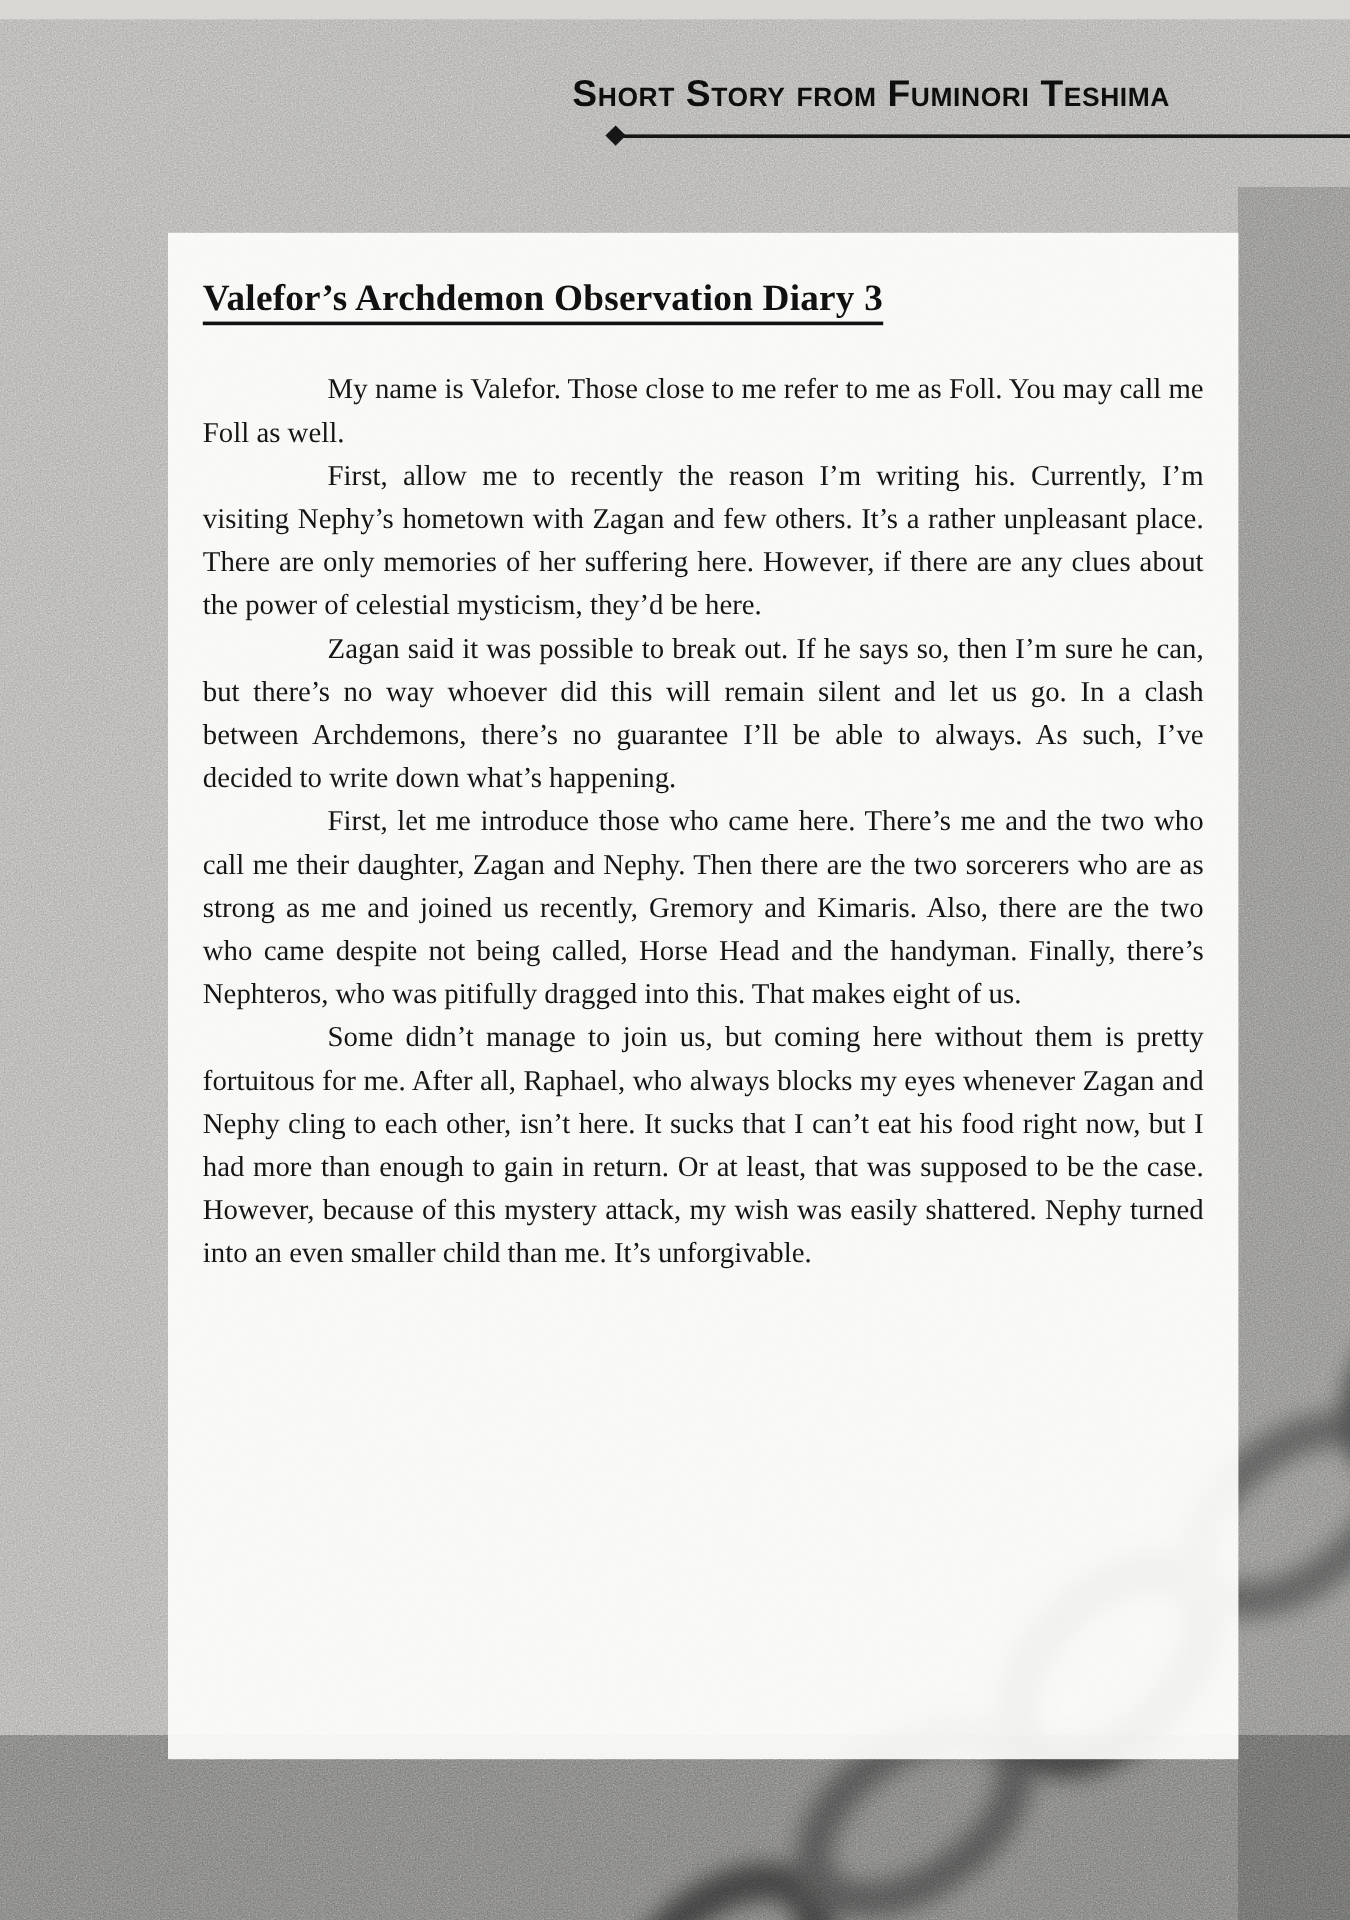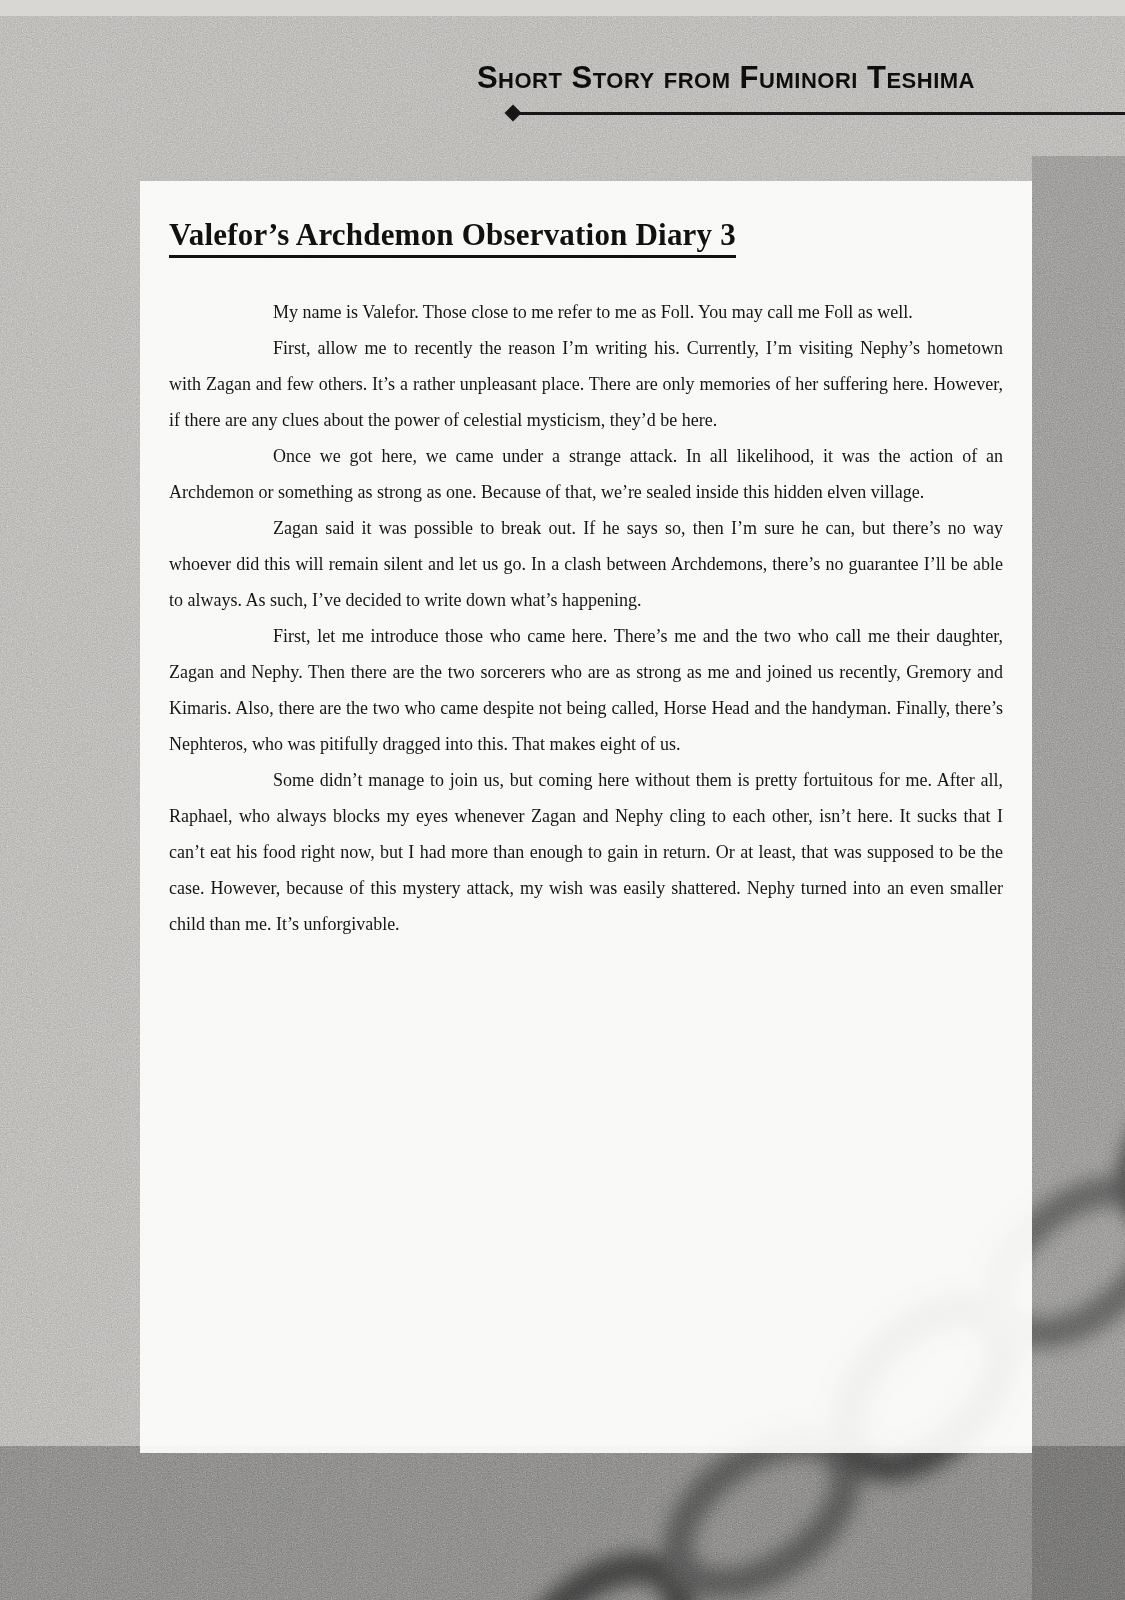--- a/index.html
+++ b/index.html
@@ -46,42 +46,42 @@
     top: -5px;
     width: 12px;
     height: 12px;
     background: #161616;
     transform: rotate(45deg);
   }
   
   .content-block {
     position: absolute;
     left: 140px;
-    top: 165px;
+    top: 178px;
     width: 892px;
     height: 1272px;
     z-index: 3;
     background: rgba(252, 252, 251, 0.93);
     box-sizing: border-box;
     padding: 36px 29px 20px 29px;
     overflow: hidden;
   }
   .article-title {
     display: inline-block;
     font-size: 31px;
     font-weight: 700;
     color: #111;
     border-bottom: 3px solid #111;
     padding-bottom: 2px;
     margin: 0 0 36px 0;
     letter-spacing: 0.2px;
   }
   .article-body p {
     margin: 0;
-    font-size: 18px;
+    font-size: 24px;
     line-height: 36px;
     text-align: justify;
     text-indent: 104px;
     color: #161616;
   }
 </style>
 </head>
 <body>
 
 <div class="page">
@@ -116,20 +116,19 @@
   <div class="header-title">Short Story from Fuminori Teshima</div>
   <div class="header-rule">
     <span class="diamond-icon"></span>
   </div>
 
   <div class="content-block">
     <h1 class="article-title">Valefor’s Archdemon Observation Diary 3</h1>
     <div class="article-body">
       <p>My name is Valefor. Those close to me refer to me as Foll. You may call me Foll as well.</p>
       <p>First, allow me to recently the reason I’m writing his. Currently, I’m visiting Nephy’s hometown with Zagan and few others. It’s a rather unpleasant place. There are only memories of her suffering here. However, if there are any clues about the power of celestial mysticism, they’d be here.</p>
-      <p>Once we got here, we came under a strange attack. In all likelihood, it was the action of an Archdemon or something as strong as one. Because of that, we’re sealed inside this hidden elven village.</p>
       <p>Zagan said it was possible to break out. If he says so, then I’m sure he can, but there’s no way whoever did this will remain silent and let us go. In a clash between Archdemons, there’s no guarantee I’ll be able to always. As such, I’ve decided to write down what’s happening.</p>
       <p>First, let me introduce those who came here. There’s me and the two who call me their daughter, Zagan and Nephy. Then there are the two sorcerers who are as strong as me and joined us recently, Gremory and Kimaris. Also, there are the two who came despite not being called, Horse Head and the handyman. Finally, there’s Nephteros, who was pitifully dragged into this. That makes eight of us.</p>
       <p>Some didn’t manage to join us, but coming here without them is pretty fortuitous for me. After all, Raphael, who always blocks my eyes whenever Zagan and Nephy cling to each other, isn’t here. It sucks that I can’t eat his food right now, but I had more than enough to gain in return. Or at least, that was supposed to be the case. However, because of this mystery attack, my wish was easily shattered. Nephy turned into an even smaller child than me. It’s unforgivable.</p>
     </div>
   </div>
 
 </div>
 
 </body></html>

